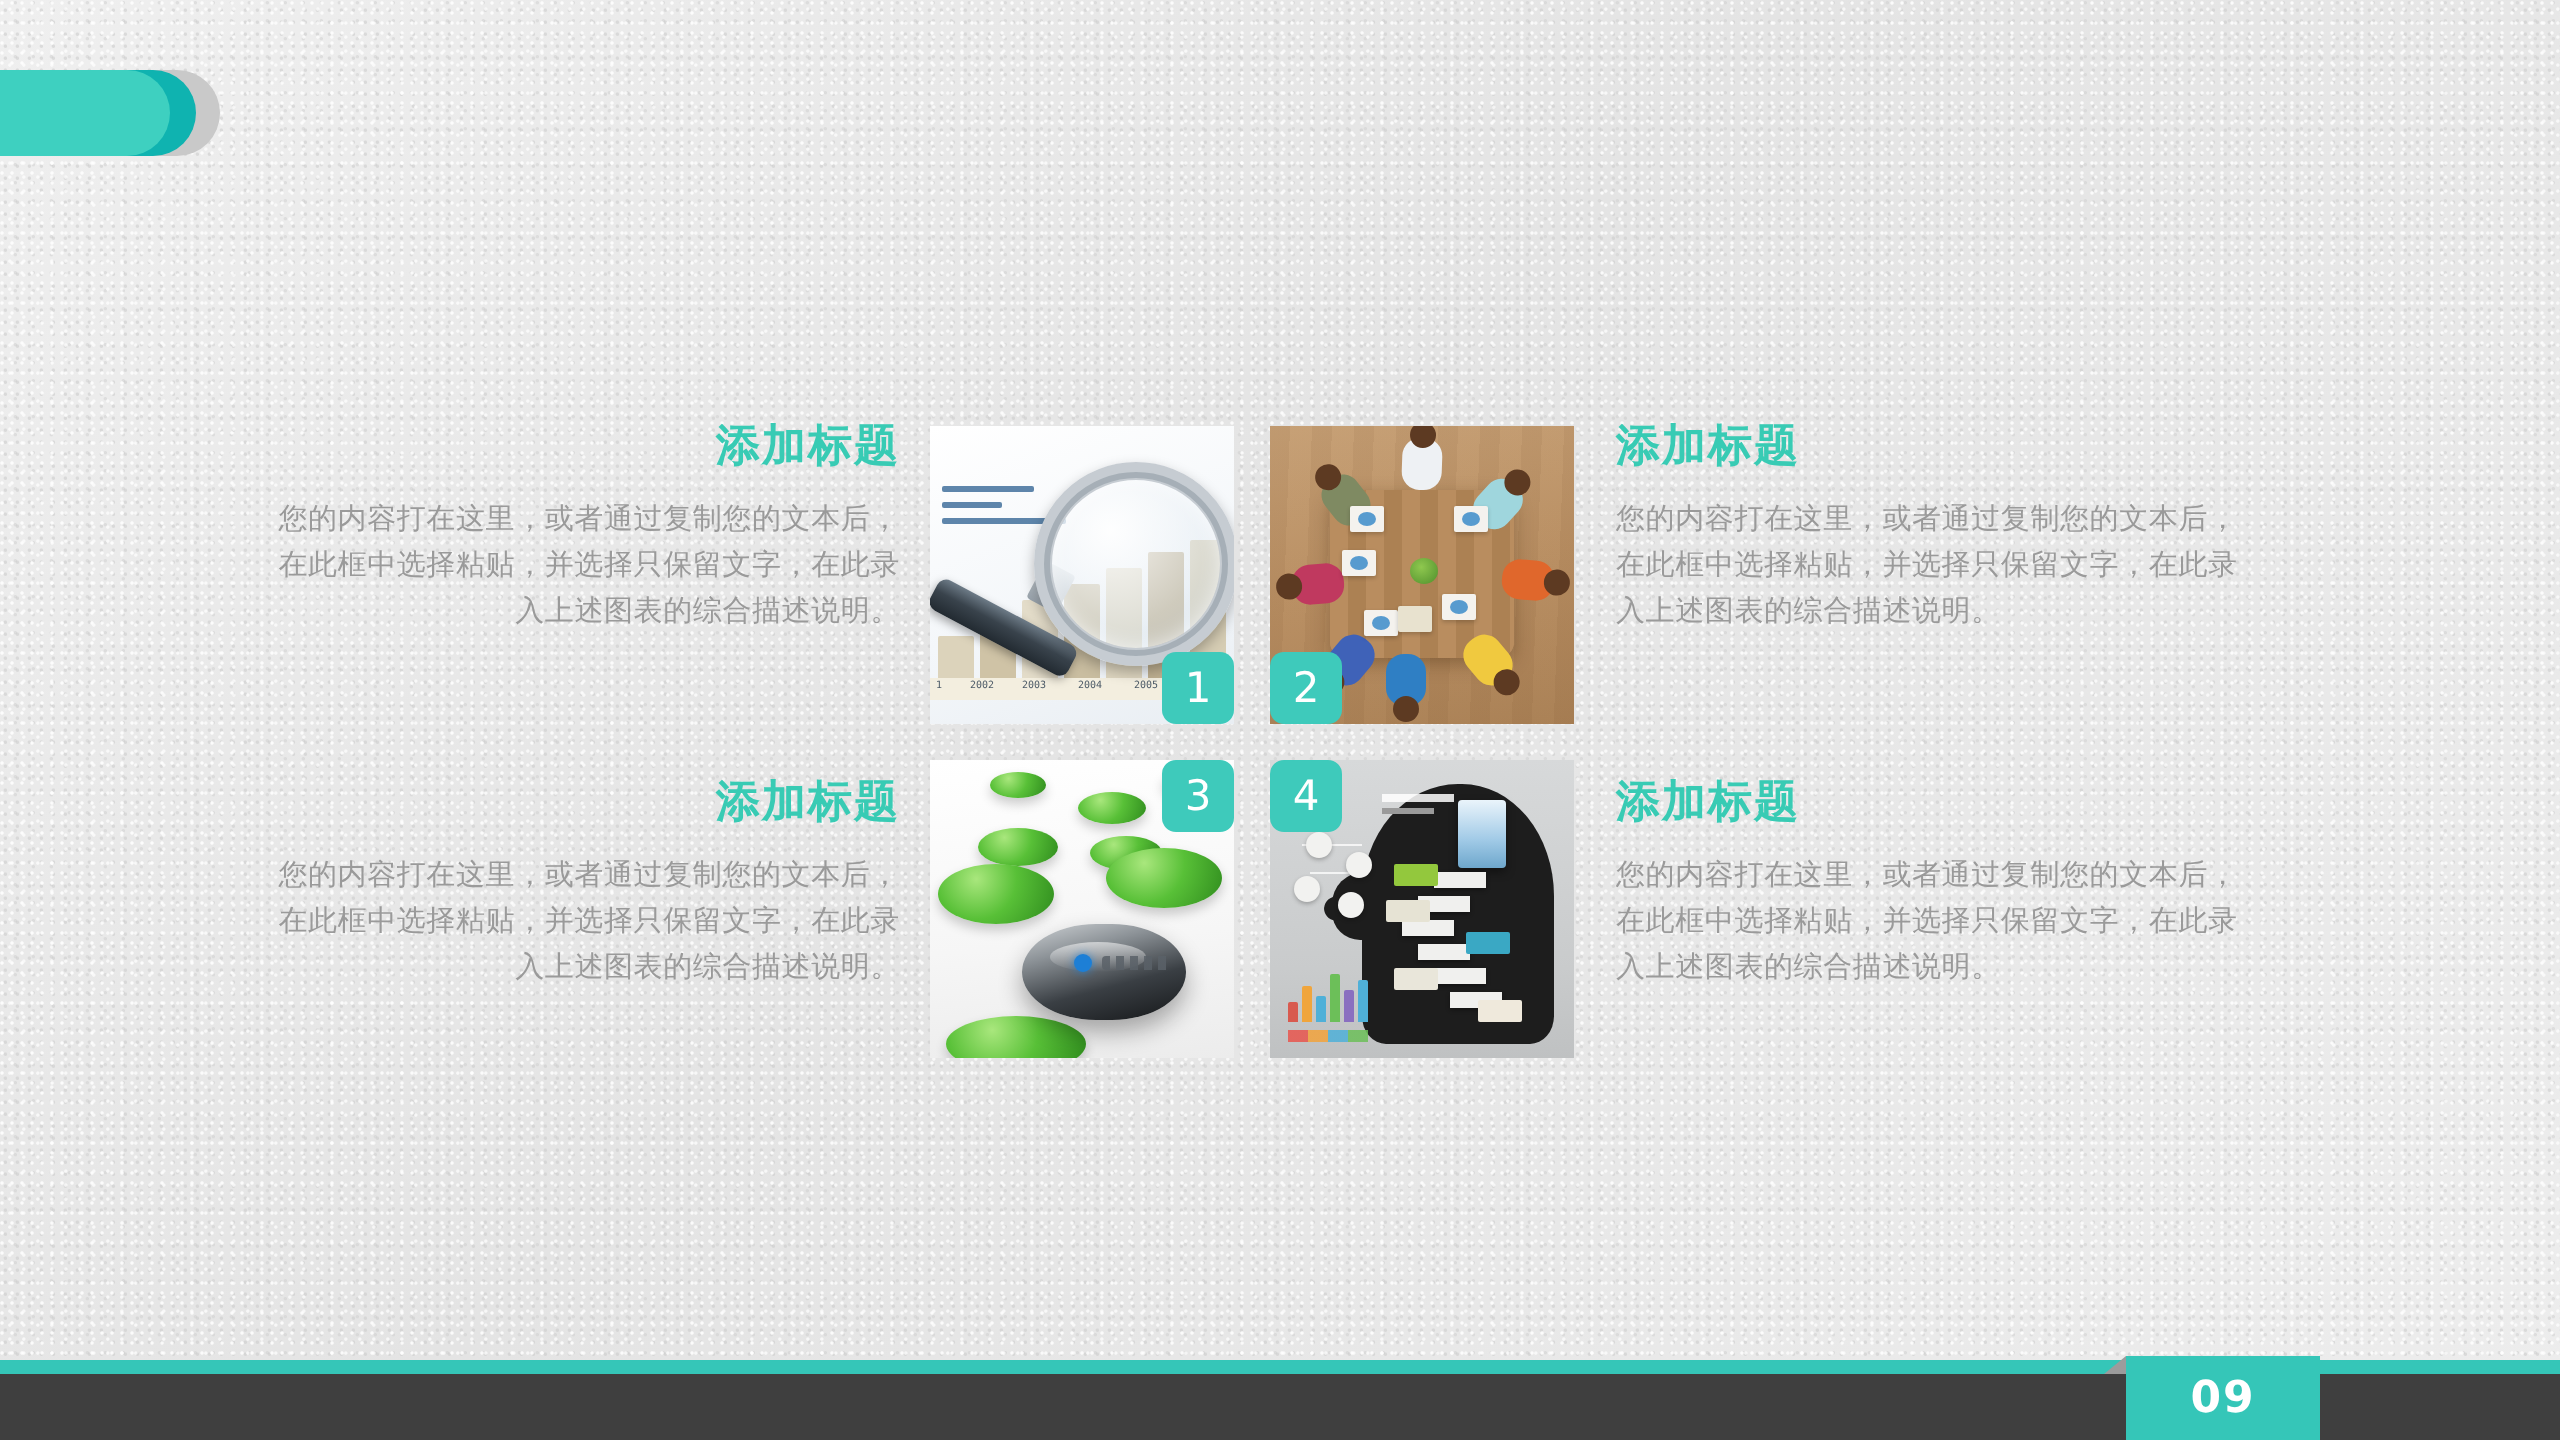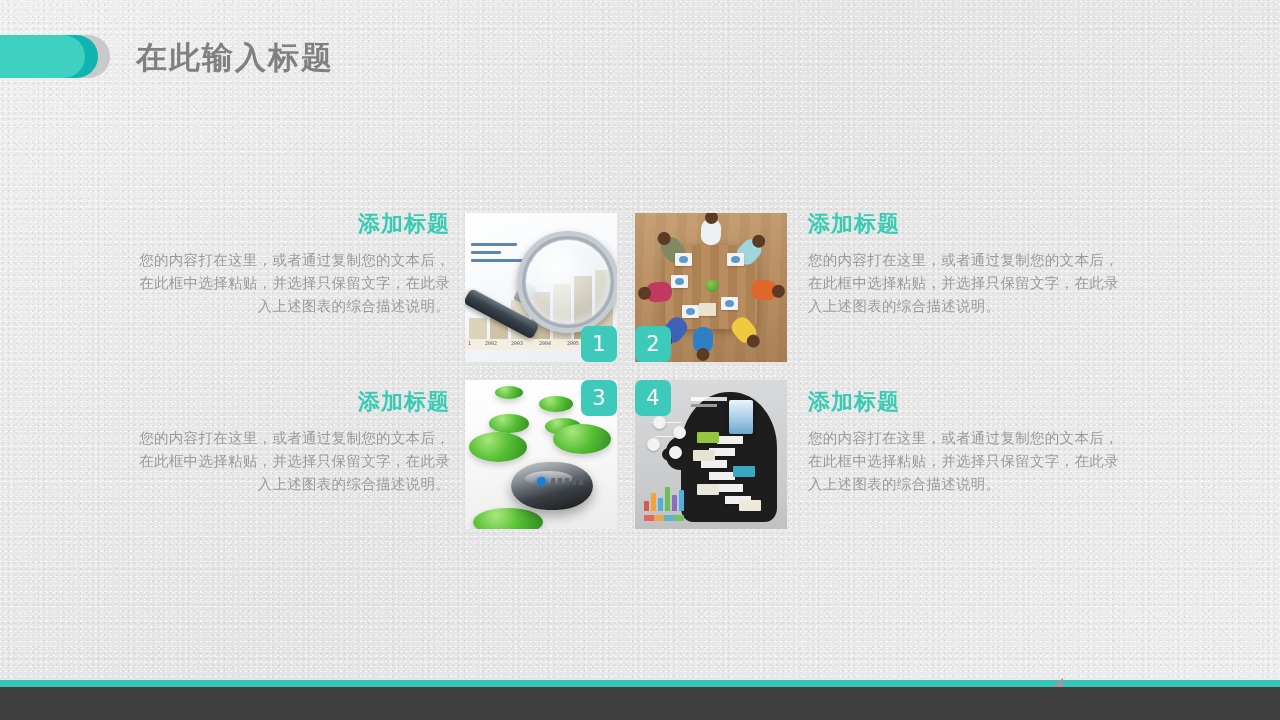--- a/index.html
+++ b/index.html
@@ -266,21 +266,20 @@
 </head>
 <body>
 
 <div class="slide">
 
   <div class="header-deco">
     <div class="deco-bar deco-gray"></div>
     <div class="deco-bar deco-dark"></div>
     <div class="deco-bar deco-light"></div>
   </div>
-  <div class="header-title">在此输入标题</div>
 
   <div class="block block-right-align" style="left:130px; top:211px;">
     <p class="block-title">添加标题</p>
     <p class="block-body">您的内容打在这里，或者通过复制您的文本后，在此框中选择粘贴，并选择只保留文字，在此录入上述图表的综合描述说明。</p>
   </div>
 
   <div class="block block-left-align" style="left:808px; top:211px;">
     <p class="block-title">添加标题</p>
     <p class="block-body">您的内容打在这里，或者通过复制您的文本后，在此框中选择粘贴，并选择只保留文字，在此录入上述图表的综合描述说明。</p>
   </div>
@@ -422,14 +421,15 @@
         </div>
         <div class="chart-cap"></div>
       </div>
     </div>
     <div class="badge" style="left:0; top:0;">4</div>
   </div>
 
   <div class="footer-stripe"></div>
   <div class="footer-bar"></div>
   <div class="page-tab-notch"></div>
+  <div class="page-tab">09</div>
 
 </div>
 
 </body></html>

